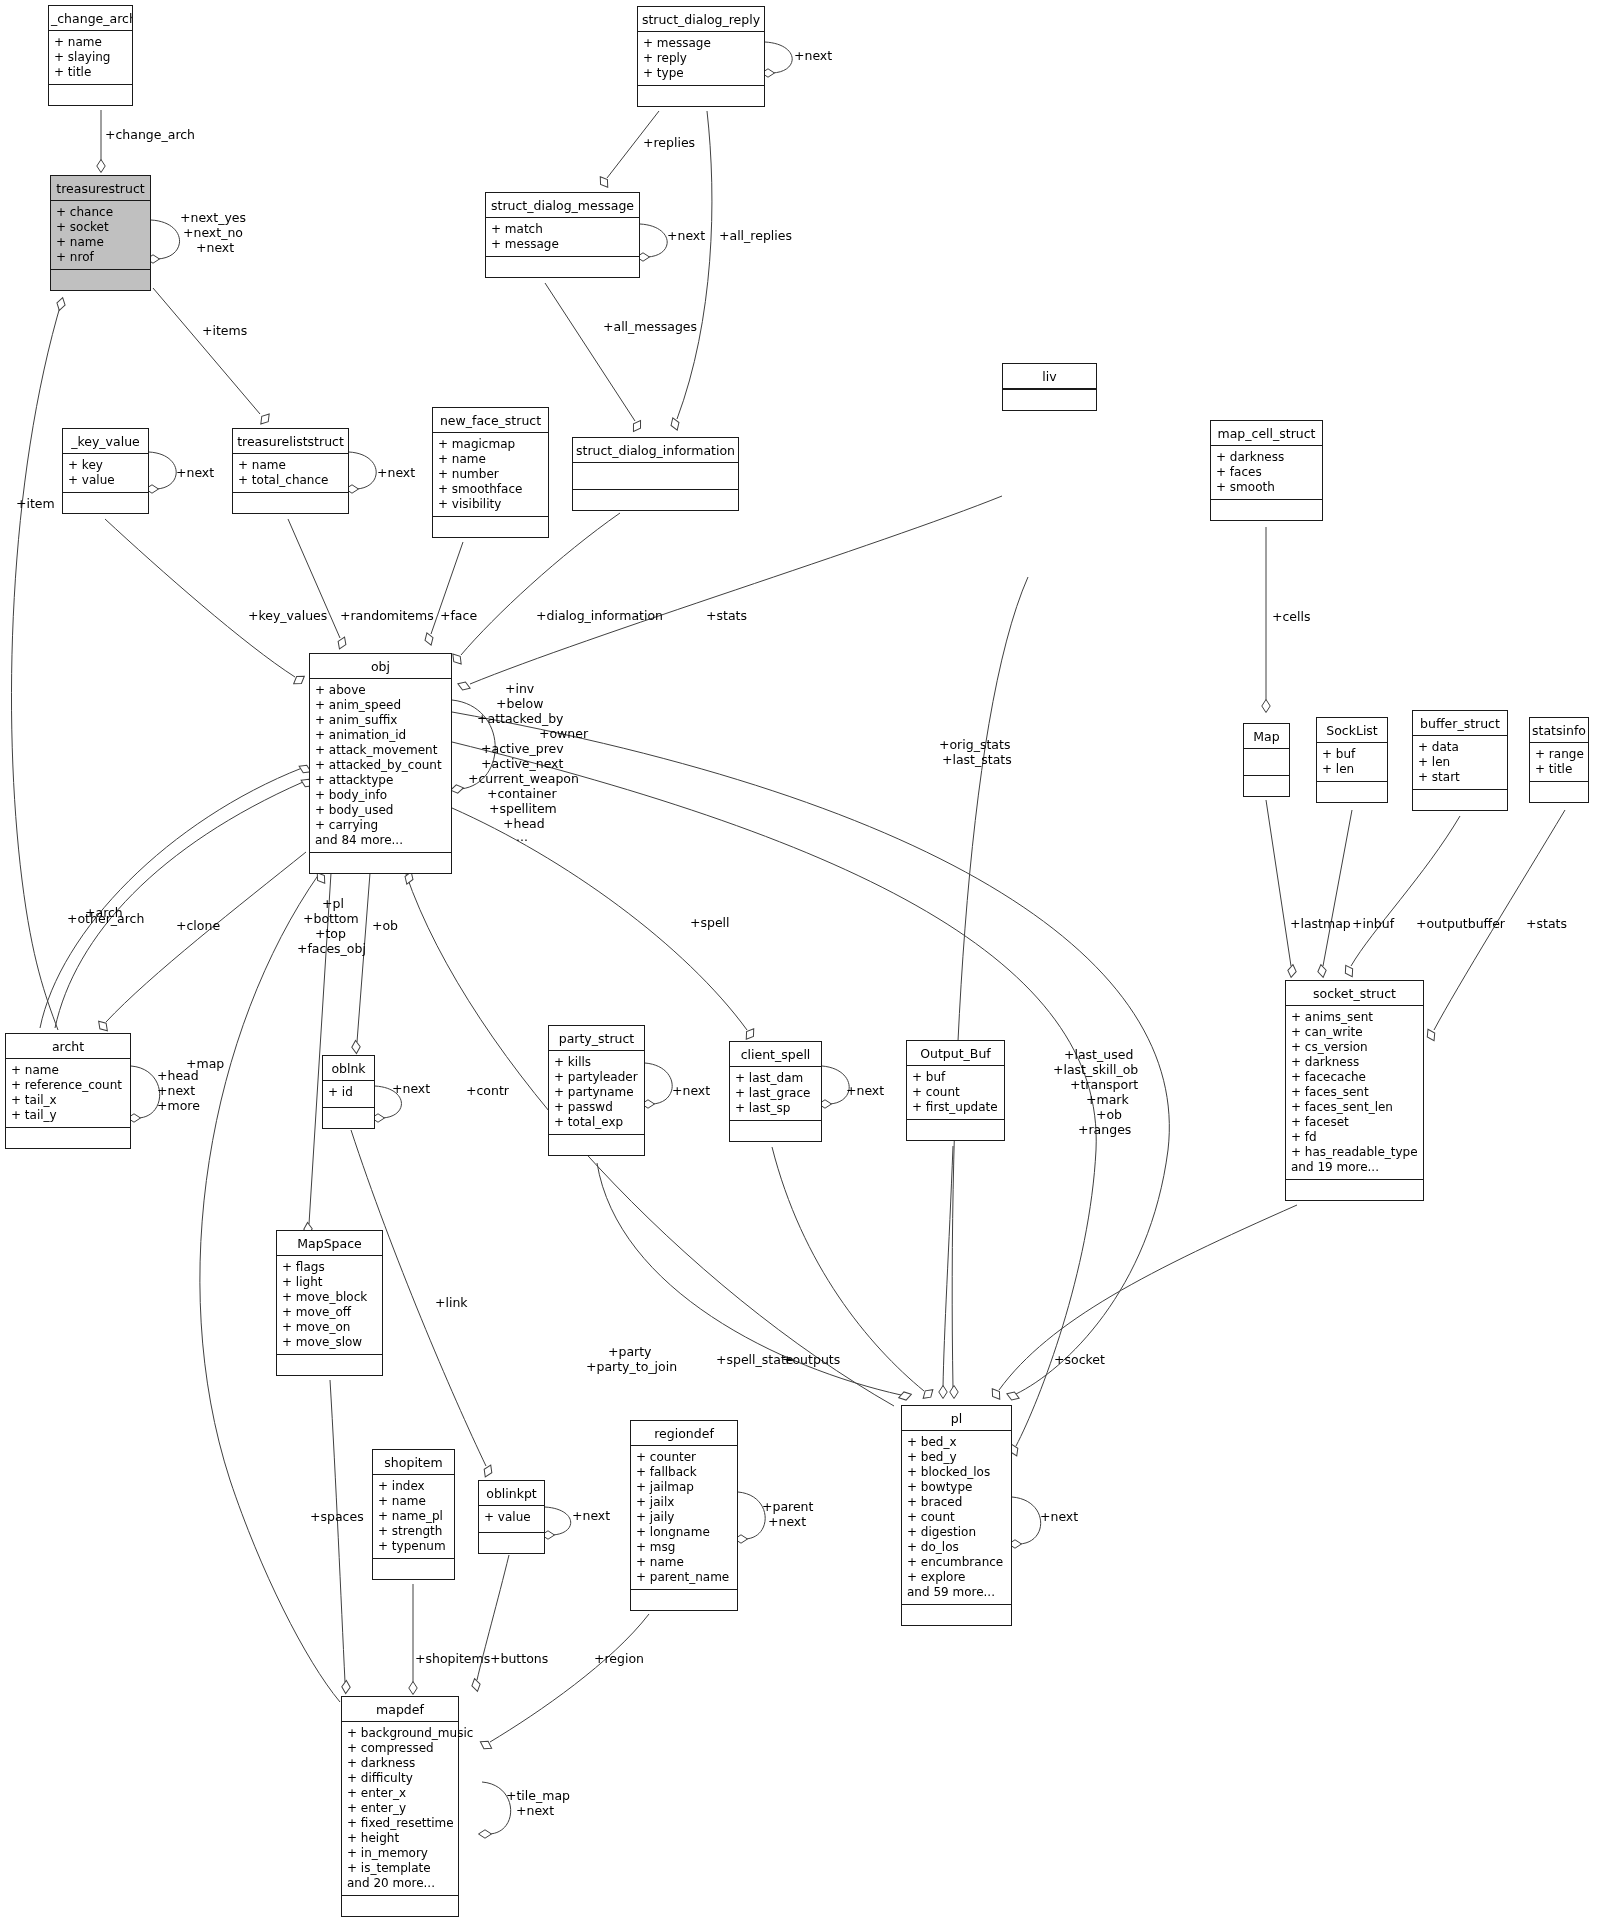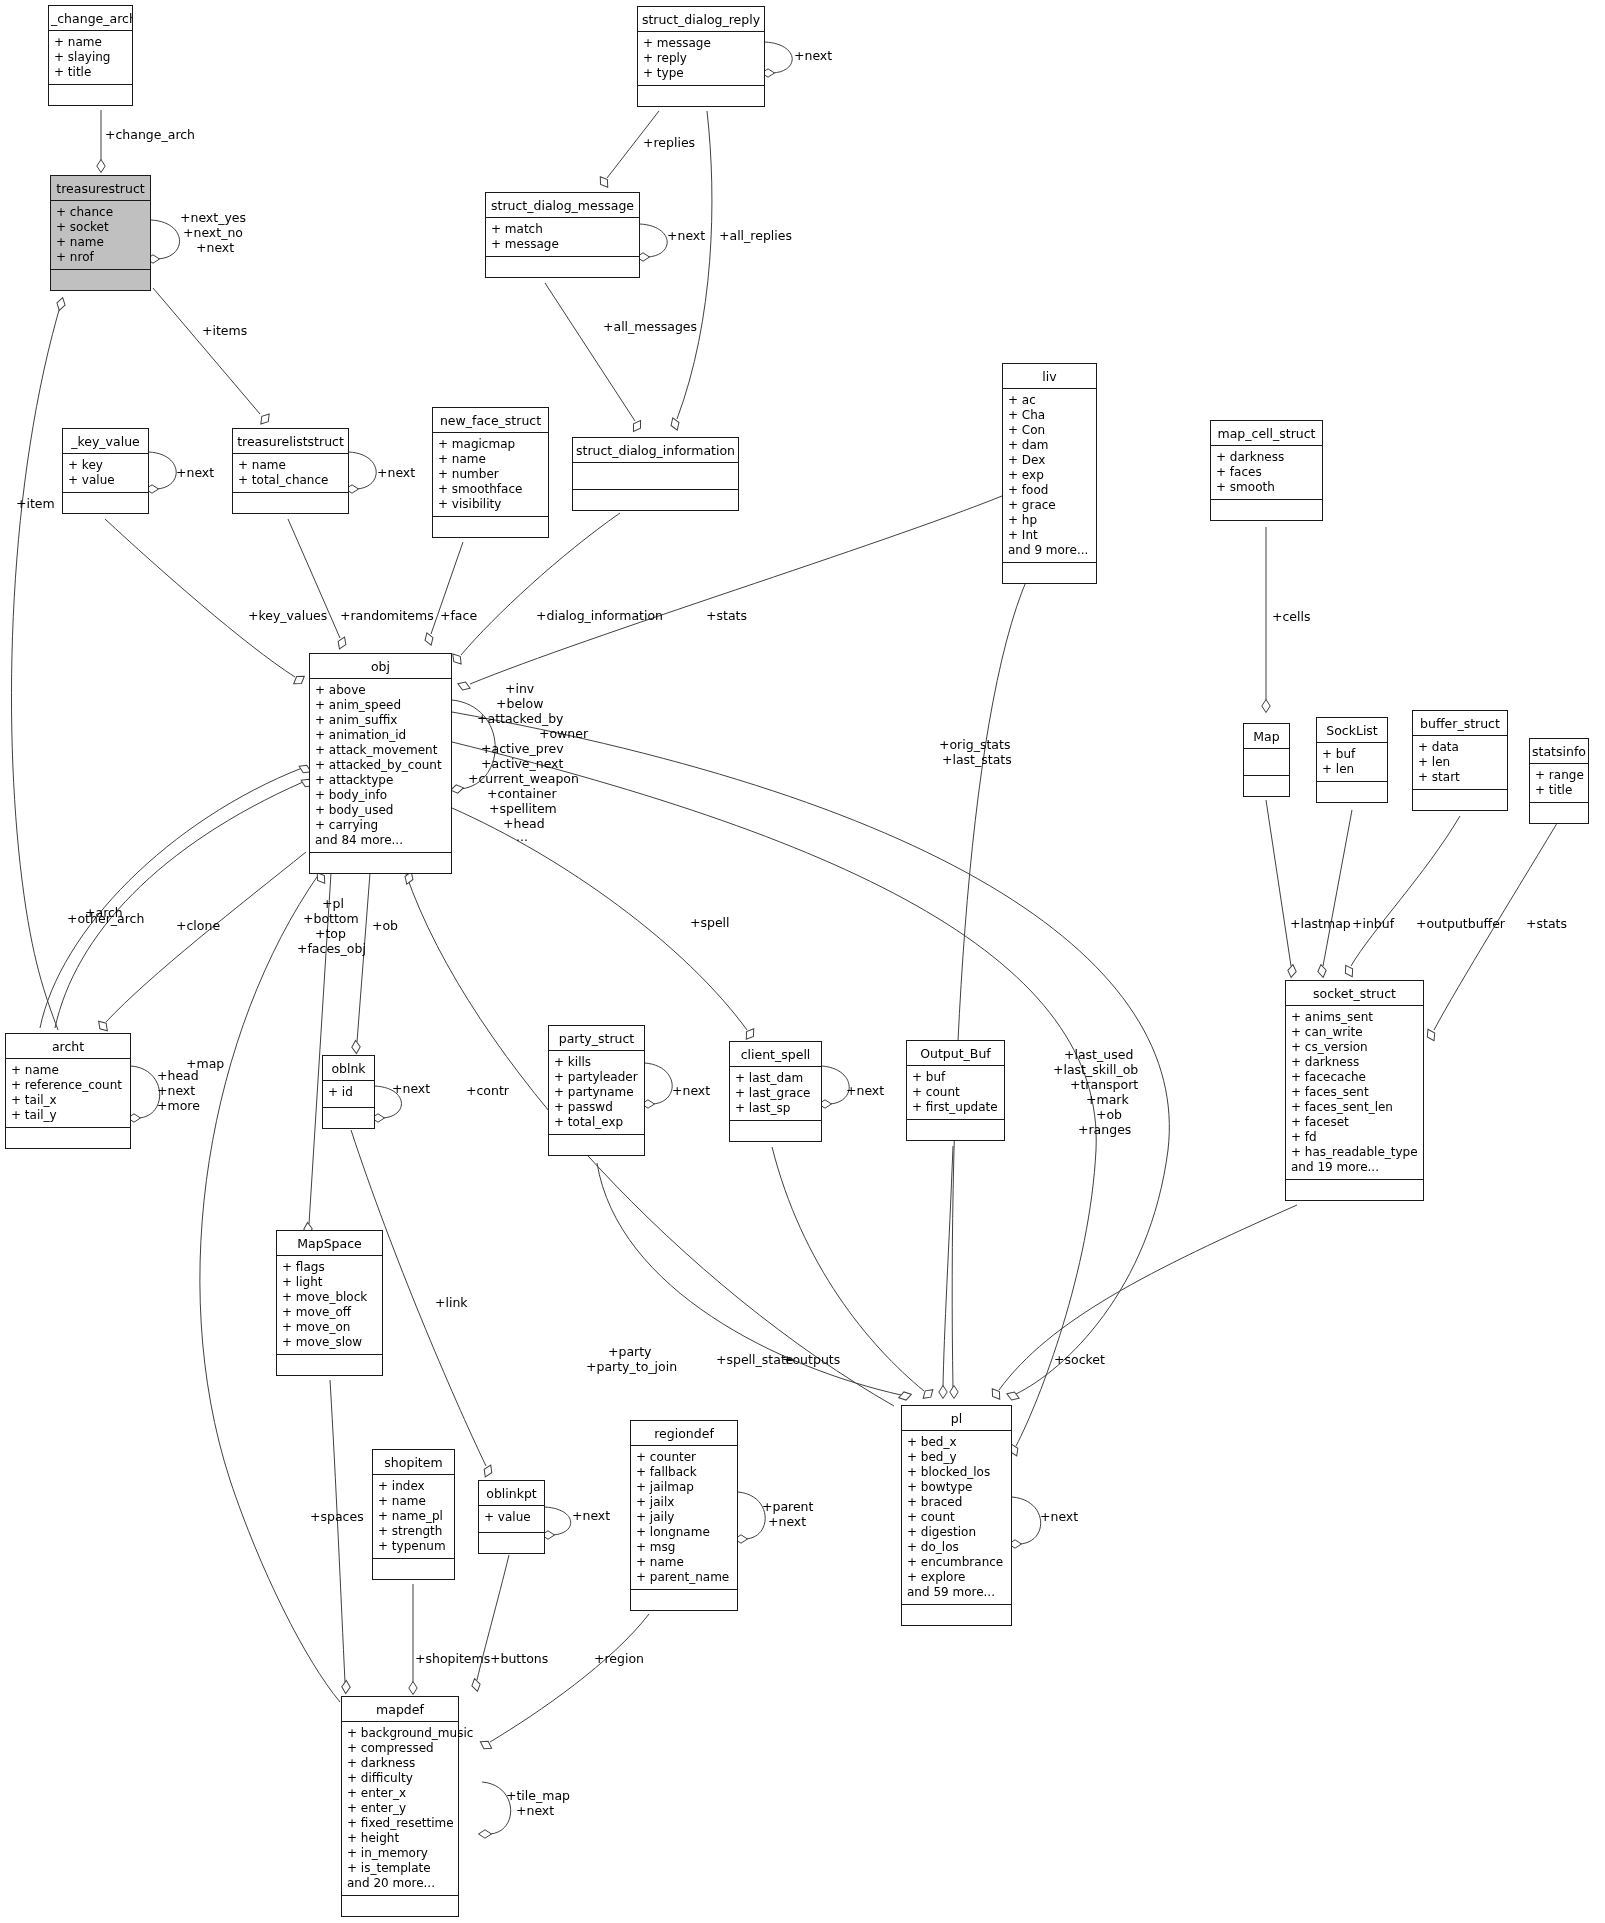--- a/index.html
+++ b/index.html
@@ -190,33 +190,20 @@
           <div>+ magicmap</div>
           <div>+ name</div>
           <div>+ number</div>
           <div>+ smoothface</div>
           <div>+ visibility</div>
         </div>
         <div class="uml-empty"></div>
       </div>
       <div class="uml-box" style="left: 1002px; top: 363px; width: 95px; background: rgb(255, 255, 255);">
         <div class="uml-title">liv</div>
-        <div class="uml-attrs">
-          <div>+ ac</div>
-          <div>+ Cha</div>
-          <div>+ Con</div>
-          <div>+ dam</div>
-          <div>+ Dex</div>
-          <div>+ exp</div>
-          <div>+ food</div>
-          <div>+ grace</div>
-          <div>+ hp</div>
-          <div>+ Int</div>
-          <div>and 9 more...</div>
-        </div>
         <div class="uml-empty"></div>
       </div>
       <div class="uml-box" style="left: 1210px; top: 420px; width: 113px; background: rgb(255, 255, 255);">
         <div class="uml-title">map_cell_struct</div>
         <div class="uml-attrs">
           <div>+ darkness</div>
           <div>+ faces</div>
           <div>+ smooth</div>
         </div>
         <div class="uml-empty"></div>
@@ -253,21 +240,21 @@
       </div>
       <div class="uml-box" style="left: 1412px; top: 710px; width: 96px; background: rgb(255, 255, 255);">
         <div class="uml-title">buffer_struct</div>
         <div class="uml-attrs">
           <div>+ data</div>
           <div>+ len</div>
           <div>+ start</div>
         </div>
         <div class="uml-empty"></div>
       </div>
-      <div class="uml-box" style="left: 1529px; top: 717px; width: 60px; background: rgb(255, 255, 255); margin-top: 21px;">
+      <div class="uml-box" style="left: 1529px; top: 717px; width: 60px; background: rgb(255, 255, 255);">
         <div class="uml-title">statsinfo</div>
         <div class="uml-attrs">
           <div>+ range</div>
           <div>+ title</div>
         </div>
         <div class="uml-empty"></div>
       </div>
       <div class="uml-box" style="left: 5px; top: 1033px; width: 126px; background: rgb(255, 255, 255);">
         <div class="uml-title">archt</div>
         <div class="uml-attrs">

